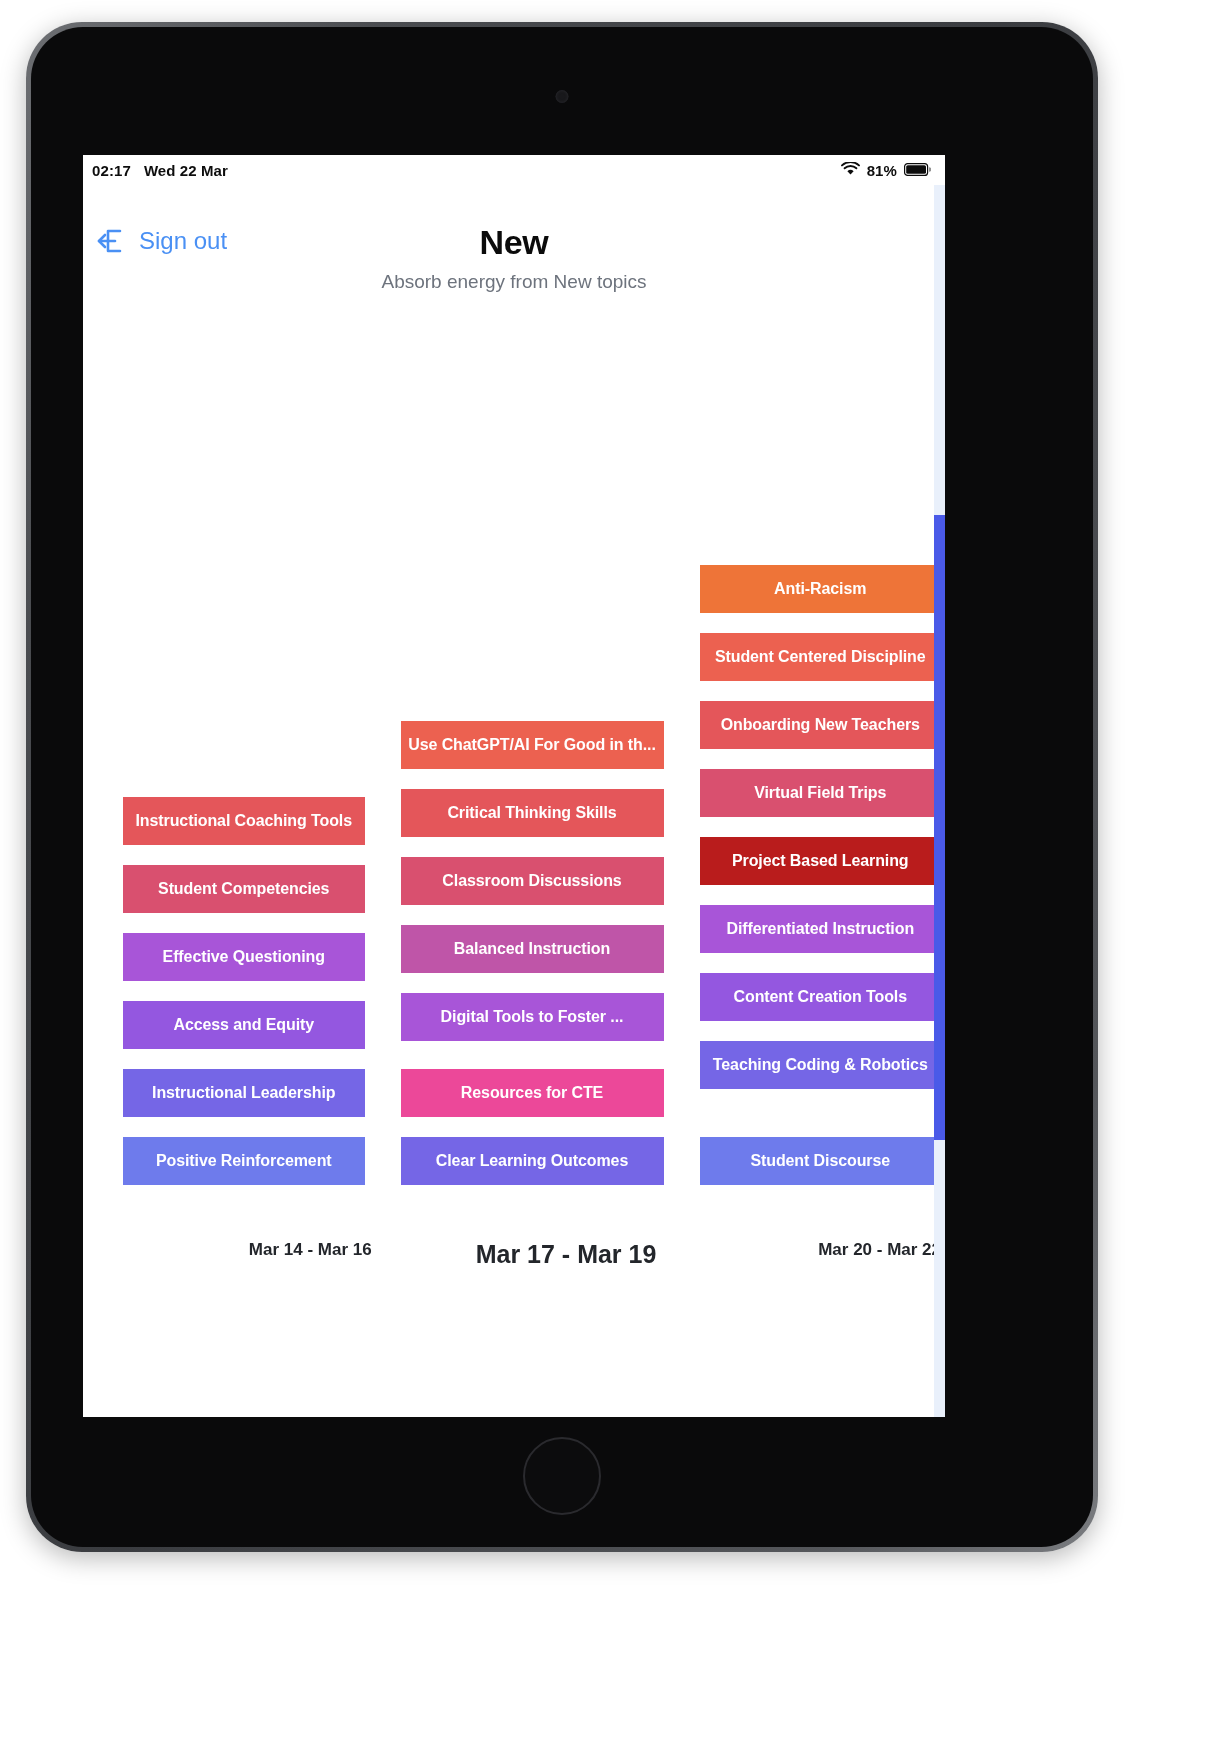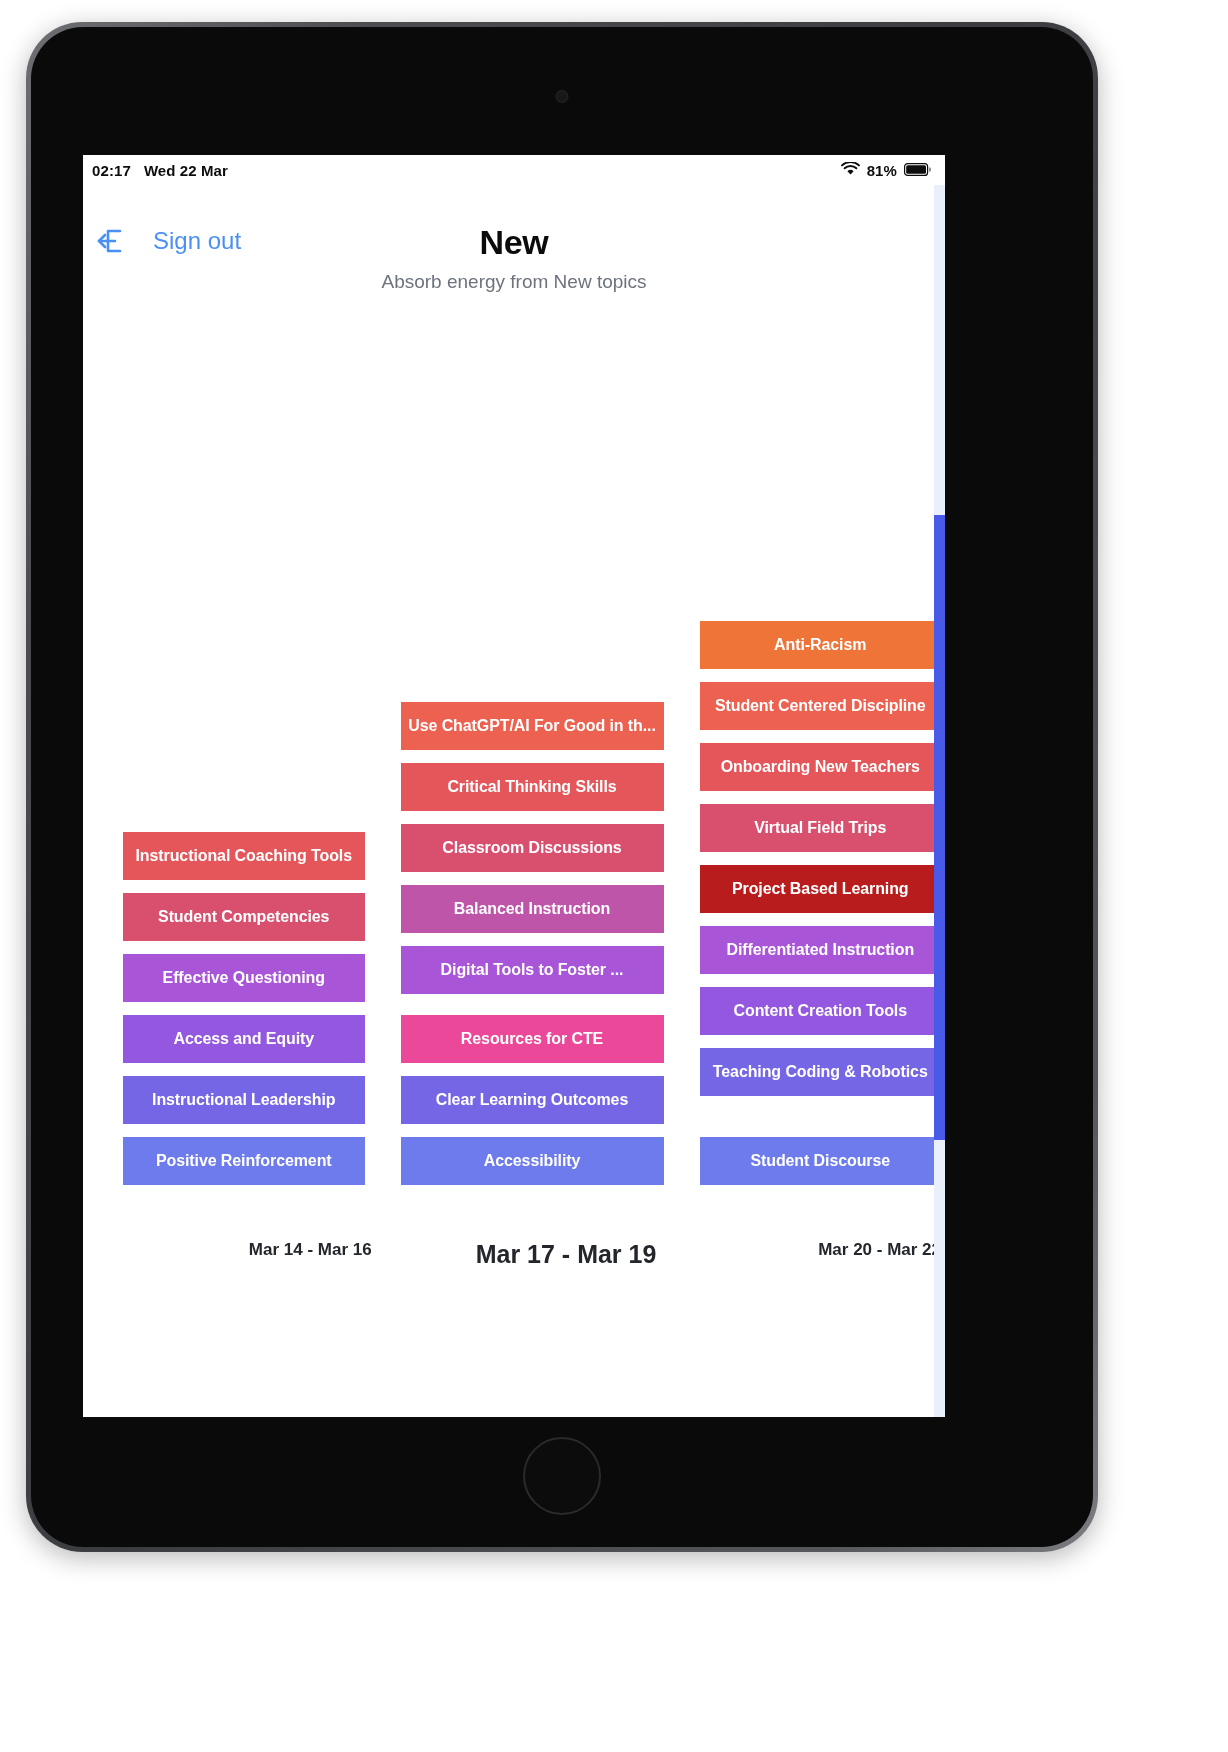--- a/index.html
+++ b/index.html
@@ -66,21 +66,21 @@
   #battery-pct { font-size: 15px; font-weight: bold; }
   .battery-icon { display: block; }
 
   
   #header {
     position: relative;
     height: 118px;
   }
   #sign-out-button {
     position: absolute; left: 12px; top: 42px;
-    display: flex; align-items: center; gap: 30px;
+    display: flex; align-items: center; gap: 16px;
     cursor: pointer;
   }
   #sign-out-icon svg { display: block; }
   #sign-out-label {
     font-size: 24px; color: #4a90f4; font-weight: normal;
   }
   #page-title {
     text-align: center;
     padding-top: 38px;
     font-size: 34px; font-weight: bold; color: #0b0b0b;
@@ -105,21 +105,21 @@
     justify-content: space-between;
     padding: 0 4px;
     position: absolute;
     left: 0; right: 0;
     bottom: 232px;
   }
   .column {
     width: 299px;
     display: flex;
     flex-direction: column;
-    gap: 13px;
+    gap: 20px;
     padding-left: 36px;
   }
   .tile {
     height: 48px;
     display: flex;
     align-items: center;
     justify-content: center;
     color: #ffffff;
     font-size: 16px;
     font-weight: bold;
@@ -224,21 +224,20 @@
               <div class="tile" style="background: rgb(110, 123, 236);">Positive Reinforcement</div>
             </div>
             <div class="column">
               <div class="tile" style="background: rgb(236, 97, 80);">Use ChatGPT/AI For Good in th...</div>
               <div class="tile" style="background: rgb(228, 86, 90);">Critical Thinking Skills</div>
               <div class="tile" style="background: rgb(217, 80, 111);">Classroom Discussions</div>
               <div class="tile" style="background: rgb(191, 85, 168);">Balanced Instruction</div>
               <div class="tile" style="background: rgb(168, 85, 216);">Digital Tools to Foster ...</div>
               <div class="tile" style="background: #ec4899; margin-top: 8px;">Resources for CTE</div>
               <div class="tile" style="background: rgb(117, 102, 230);">Clear Learning Outcomes</div>
-              <div class="tile" style="background: rgb(110, 123, 236);">Accessibility</div>
             </div>
             <div class="column">
               <div class="tile" style="background: rgb(238, 116, 56);">Anti-Racism</div>
               <div class="tile" style="background: rgb(236, 97, 80);">Student Centered Discipline</div>
               <div class="tile" style="background: rgb(228, 86, 90);">Onboarding New Teachers</div>
               <div class="tile" style="background: rgb(217, 80, 111);">Virtual Field Trips</div>
               <div class="tile" style="background: #b91c1c;">Project Based Learning</div>
               <div class="tile" style="background: rgb(168, 85, 216);">Differentiated Instruction</div>
               <div class="tile" style="background: rgb(148, 87, 224);">Content Creation Tools</div>
               <div class="tile" style="background: rgb(117, 102, 230);">Teaching Coding &amp; Robotics</div>

